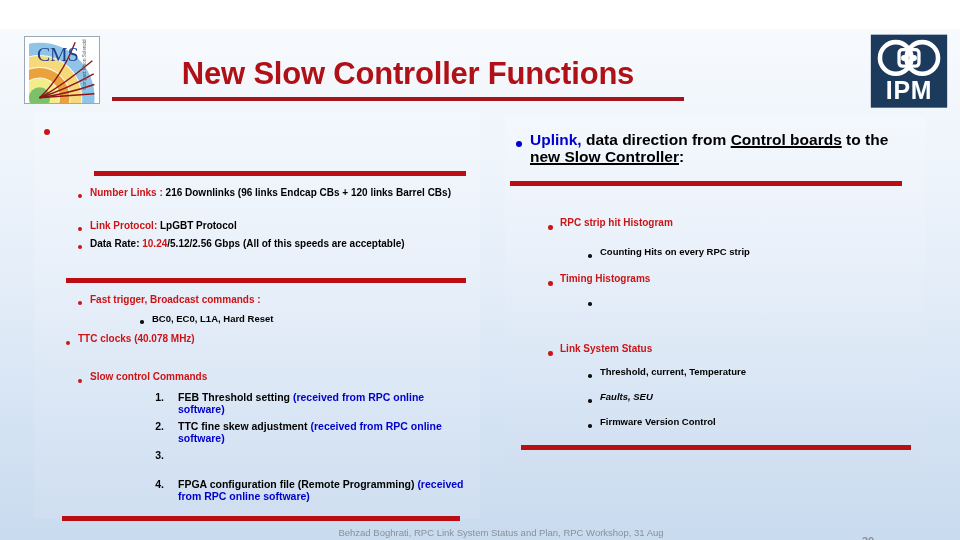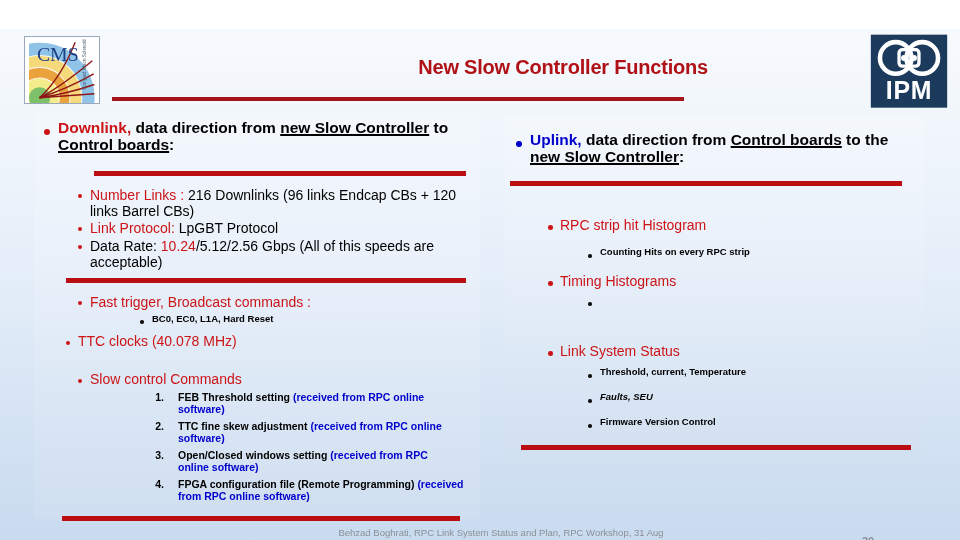--- a/index.html
+++ b/index.html
@@ -30,23 +30,23 @@
     position: absolute; left: 867px; top: 4px;
     width: 84px; height: 78px;
     overflow: hidden;
   }
   .logo-ipm svg { display: block; width: 100%; height: 100%; }
 
   
   #title {
     position: absolute; left: 108px; top: 27px;
     width: 600px;
-    text-align: right;
+    text-align: center;
     color: #b01116;
-    font-size: 20px;
+    font-size: 31px;
     font-weight: bold;
     letter-spacing: -0.2px;
     white-space: nowrap;
   }
   #title-rule {
     position: absolute; left: 112px; top: 68px;
     width: 572px; height: 4px;
     background: #a5141a;
   }
 
@@ -66,21 +66,21 @@
 
   
   .ln { position: absolute; }
 
   .red   { color: #cc1417; }
   .blue  { color: #0000cd; }
   .black { color: #000000; }
   .ul    { text-decoration: underline; text-decoration-thickness: 2px; }
 
   .l1 { font-size: 15.5px; font-weight: bold; line-height: 1.12; }
-  .l2 { font-size: 14px; font-weight: normal; line-height: 1.15; }
+  .l2 { font-size: 10px; font-weight: bold; line-height: 1.15; }
   .l3 { font-size: 9.5px;  font-weight: bold; line-height: 1.15; }
   .num { font-size: 10.5px; font-weight: bold; line-height: 1.18; }
 
   .dot {
     position: absolute;
     border-radius: 50%;
   }
 
   
   #footer-text {
@@ -151,23 +151,20 @@
       <text x="50" y="80" text-anchor="middle" font-family="Liberation Sans, sans-serif" font-size="30" font-weight="bold" fill="#ffffff" letter-spacing="1">IPM</text>
     </svg>
   </div>
 
   <div id="title">New Slow Controller Functions</div>
   <div id="title-rule"></div>
 
   <div class="panel" id="panel-left"></div>
 
   <div class="dot" style="left:44px; top:100px; width:6px; height:6px; background:#cc1417;"></div>
-  <div class="ln l1" style="left:58px; top:90px; width:408px;">
-    <span class="red">Downlink,</span><span class="black"> data direction from </span><span class="black ul">new Slow Controller</span><span class="black"> to </span><span class="black ul">Control boards</span><span class="black">:</span>
-  </div>
 
   <div class="rule" style="left:94px; top:142px; width:372px;"></div>
 
   <div class="dot" style="left:78px; top:165px; width:4px; height:4px; background:#cc1417;"></div>
   <div class="ln l2" style="left:90px; top:158px; width:382px;">
     <span class="red">Number Links : </span><span class="black">216 Downlinks (96 links Endcap CBs + 120 links Barrel CBs)</span>
   </div>
 
   <div class="dot" style="left:78px; top:198px; width:4px; height:4px; background:#cc1417;"></div>
   <div class="ln l2" style="left:90px; top:191px; width:382px;">
@@ -197,23 +194,20 @@
   <div class="ln num" style="left:178px; top:362px; width:290px;">
     <span class="black">FEB Threshold setting </span><span class="blue">(received from RPC online software)</span>
   </div>
 
   <div class="ln num" style="left:134px; top:391px; width:30px; text-align:right;">2.</div>
   <div class="ln num" style="left:178px; top:391px; width:290px;">
     <span class="black">TTC fine skew adjustment </span><span class="blue">(received from RPC online software)</span>
   </div>
 
   <div class="ln num" style="left:134px; top:420px; width:30px; text-align:right;">3.</div>
-  <div class="ln num" style="left:178px; top:420px; width:280px;">
-    <span class="black">Open/Closed windows setting </span><span class="blue">(received from RPC online software)</span>
-  </div>
 
   <div class="ln num" style="left:134px; top:449px; width:30px; text-align:right;">4.</div>
   <div class="ln num" style="left:178px; top:449px; width:296px;">
     <span class="black">FPGA configuration file (Remote Programming) </span><span class="blue">(received from RPC online software)</span>
   </div>
 
   <div class="rule" style="left:62px; top:487px; width:398px;"></div>
 
   <div class="panel" id="panel-right"></div>
 

